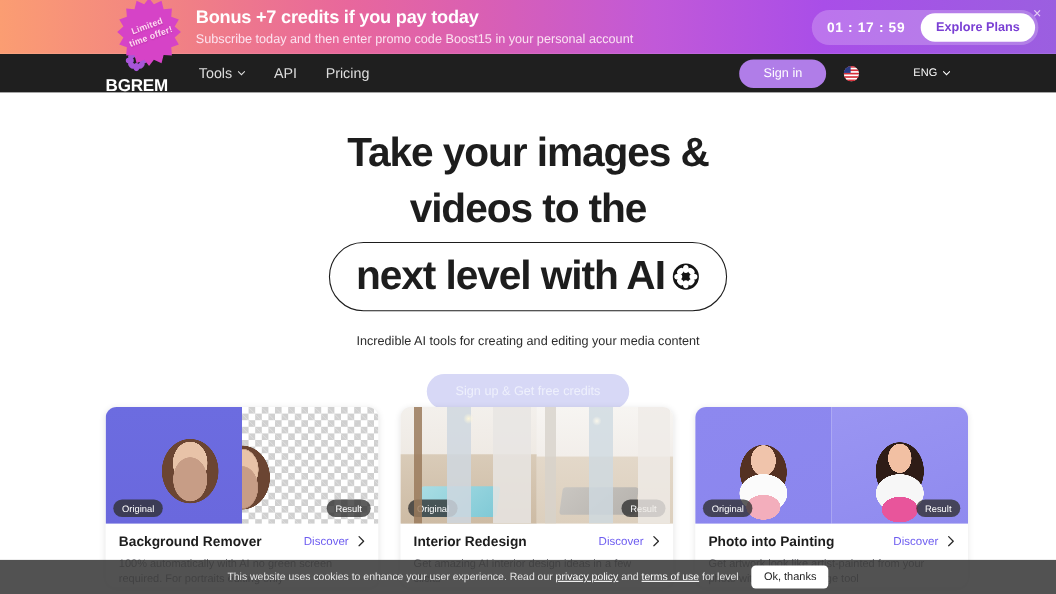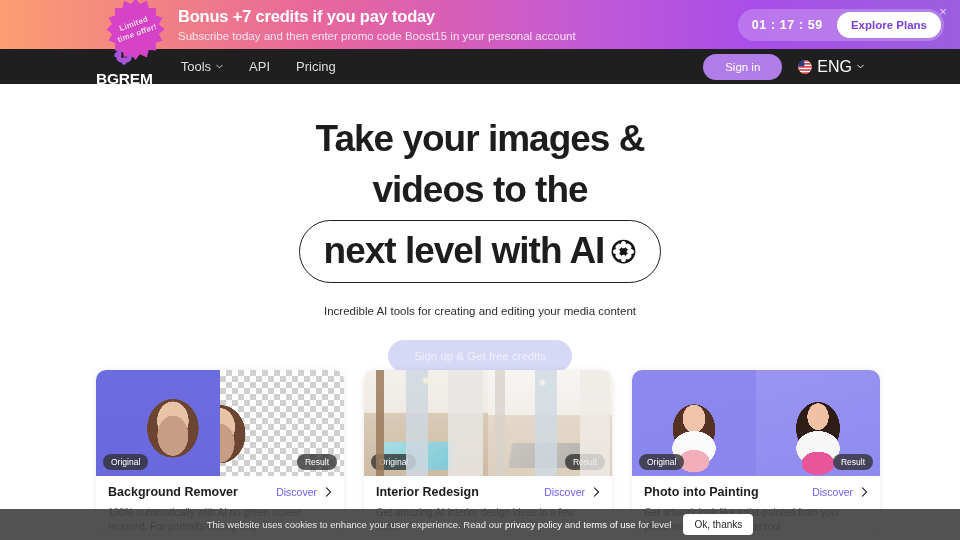--- a/index.html
+++ b/index.html
@@ -90,21 +90,21 @@
   .nav-spacer { flex: 1; }
   .nav-right { display: flex; align-items: center; gap: 16px; }
   .signin-btn {
     background: #b07de8; color: #ffffff;
     font-size: 11.5px; font-weight: 500;
     border: none; border-radius: 999px;
     padding: 7px 22px; cursor: pointer;
   }
   .lang { display: flex; align-items: center; gap: 5px; cursor: pointer; }
   .flag { width: 14px; height: 14px; border-radius: 50%; overflow: hidden; flex: none; }
-  .lang-label { color: #ffffff; font-size: 16px; font-weight: 500; }
+  .lang-label { color: #ffffff; font-size: 10px; font-weight: 500; margin-left: 44px; }
 
   
   .hero { text-align: center; padding-top: 29px; }
   .hero-h1 {
     color: #1d1d1d;
     font-size: 37px; font-weight: 700;
     line-height: 51px; letter-spacing: -1px;
   }
   .hero-line3 {
     display: inline-flex; align-items: center; gap: 7px;
@@ -159,21 +159,21 @@
     margin-top: 7px; padding-right: 4px;
   }
 
   
   .cookie {
     position: absolute; left: 0; right: 0; bottom: 0;
     height: 31px; background: rgba(58,58,58,.88);
     display: flex; align-items: center; justify-content: center; gap: 12px;
   }
   .cookie-text { color: #e7e7e7; font-size: 9.5px; }
-  .cookie-text a { color: #ffffff; cursor: pointer; }
+  .cookie-text a { color: #ffffff; text-decoration: underline; cursor: pointer; }
   .cookie-btn {
     background: #ffffff; color: #1f1f1f;
     font-size: 10px; font-weight: 500;
     border: none; border-radius: 4px;
     padding: 5px 11px; cursor: pointer;
   }
 
   
   .img-portrait-orig {
     background:

